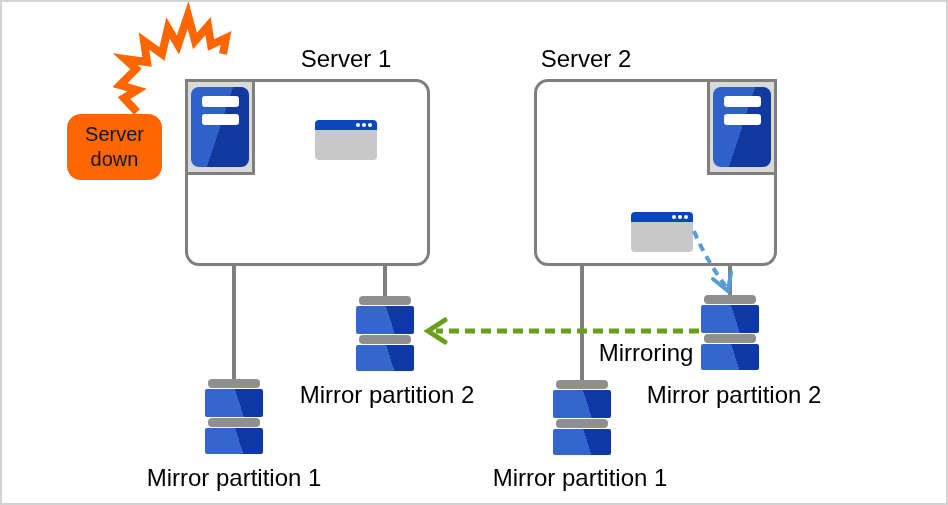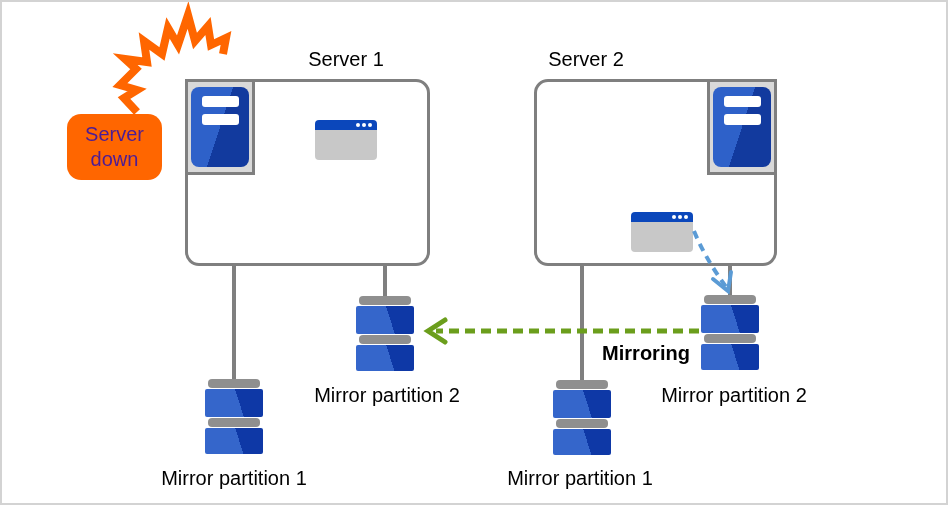--- a/index.html
+++ b/index.html
@@ -10,21 +10,21 @@
     border:2px solid #D3D3D3;
     background:#fff;
     font-family:"Liberation Sans", sans-serif;
     color:#000;
     overflow:hidden;
   }
 
   .lbl {
     position:absolute;
     transform:translateX(-50%);
-    font-size:20px;
+    font-size:24px;
     line-height:20px;
     white-space:nowrap;
     color:#000;
   }
 
   .server-box {
     position:absolute;
     box-sizing:border-box;
     border:3px solid #7F7F7F;
     border-radius:14px;
@@ -117,42 +117,42 @@
     position:absolute;
     left:65px; top:112px;
     width:95px; height:66px;
     background:#FF6600;
     border-radius:14px;
     display:flex; flex-direction:column;
     align-items:center; justify-content:center;
     z-index:5;
   }
   .badge span {
-    color:#4c1d95;
+    color:#0f172a;
     font-size:20px;
     line-height:25px;
   }
 
   .overlay {
     position:absolute;
     left:0; top:0;
     width:948px; height:505px;
     z-index:4;
     pointer-events:none;
   }
 
   .t-server1 { left:344px; top:47px; }
   .t-server2 { left:584px; top:47px; }
   .t-appA    { left:343px; top:93px; }
   .t-appB    { left:685px; top:184px; }
   .t-s1p2    { left:385px; top:383px; }
   .t-s2p2    { left:732px; top:383px; }
   .t-s1p1    { left:232px; top:466px; }
   .t-s2p1    { left:578px; top:466px; }
-  .t-mirror  { left:644px; top:341px;font-weight:bold; }
+  .t-mirror  { left:644px; top:341px; }
 </style>
 </head>
 <body>
 
 <div class="page">
 
   <div class="lbl t-server1">Server 1</div>
   <div class="lbl t-server2">Server 2</div>
 
   <div class="server-box box1"></div>

